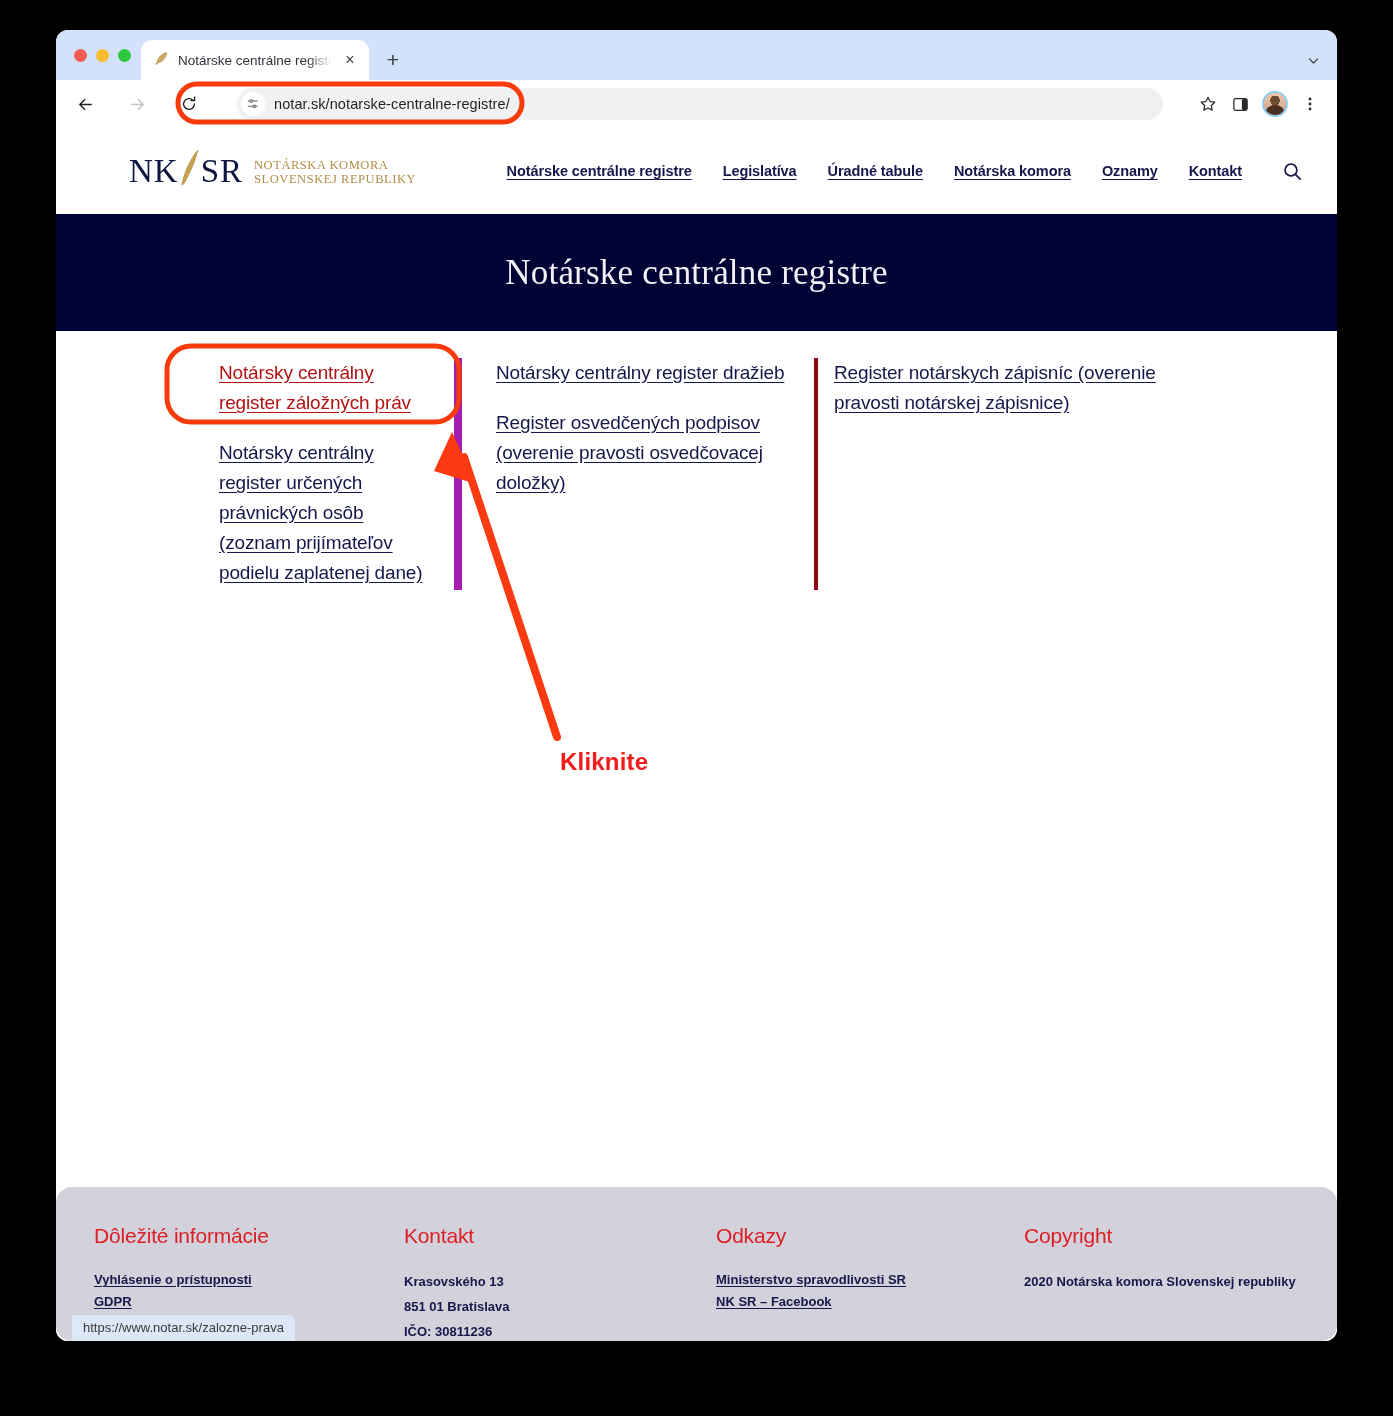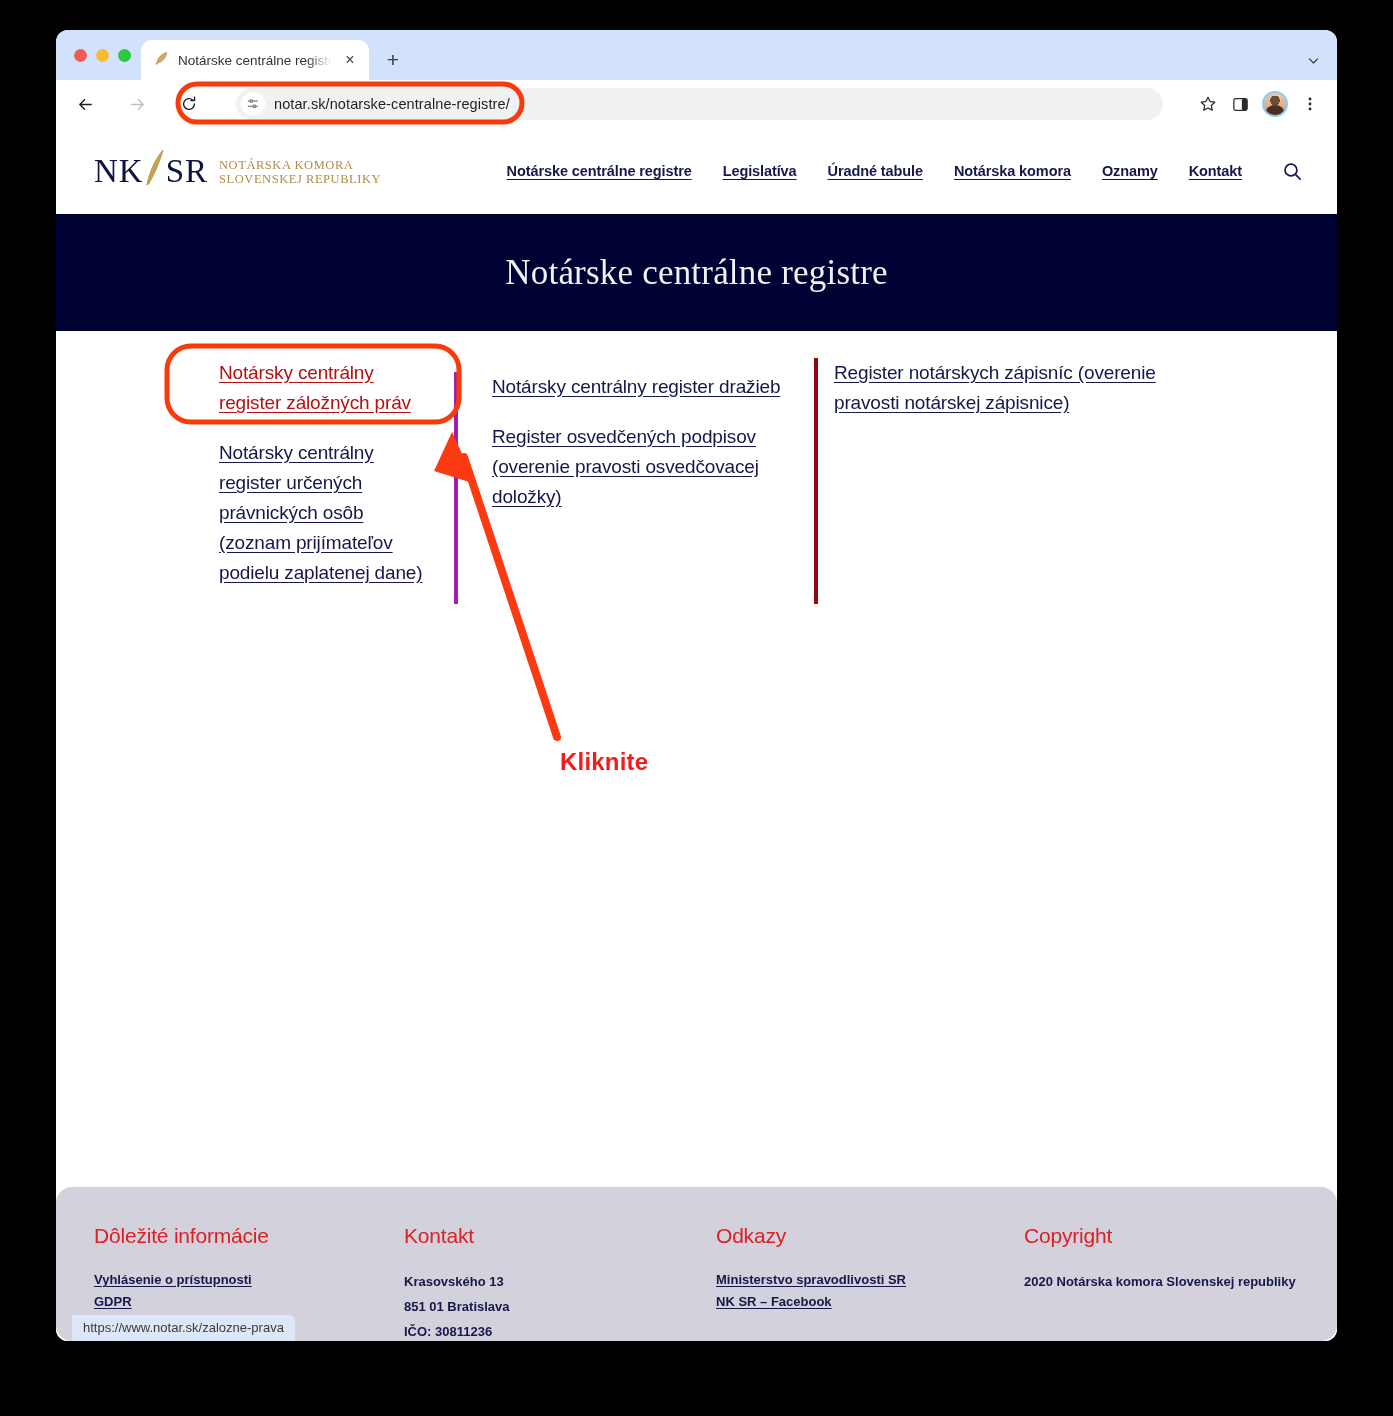--- a/index.html
+++ b/index.html
@@ -170,20 +170,21 @@
     overflow: hidden;
   }
 
   
   .site-header {
     height: 86px;
     background: #ffffff;
     display: flex;
     align-items: center;
     padding: 0 34px 0 38px;
+    margin-left: 35px;
   }
   .logo { display: flex; align-items: center; gap: 11px; }
   .logo-mark {
     position: relative;
     font-family: "Liberation Serif", serif;
     font-size: 33px;
     letter-spacing: 1px;
     color: #0d1440;
     display: flex;
     align-items: center;
@@ -246,21 +247,21 @@
   .registers {
     display: flex;
     padding: 27px 38px 0 38px;
     background: #ffffff;
   }
   .reg-col {
     position: relative;
     padding: 0 26px 0 0;
   }
   .reg-col.c1 { width: 360px; padding-left: 125px; }
-  .reg-col.c2 { width: 360px; padding-left: 34px; border-left: 4px solid #a21caf; margin-top: 14px; }
+  .reg-col.c2 { width: 360px; padding-left: 34px; border-left: 8px solid #a21caf; }
   .reg-col.c3 { width: 390px; padding-left: 16px; border-left: 4px solid #8f0714; }
   .reg-col.c2, .reg-col.c3 { min-height: 232px; }
 
   .reg-link {
     display: block;
     font-size: 19px;
     line-height: 30px;
     color: #16174a;
     text-decoration: underline;
     text-underline-offset: 3px;

